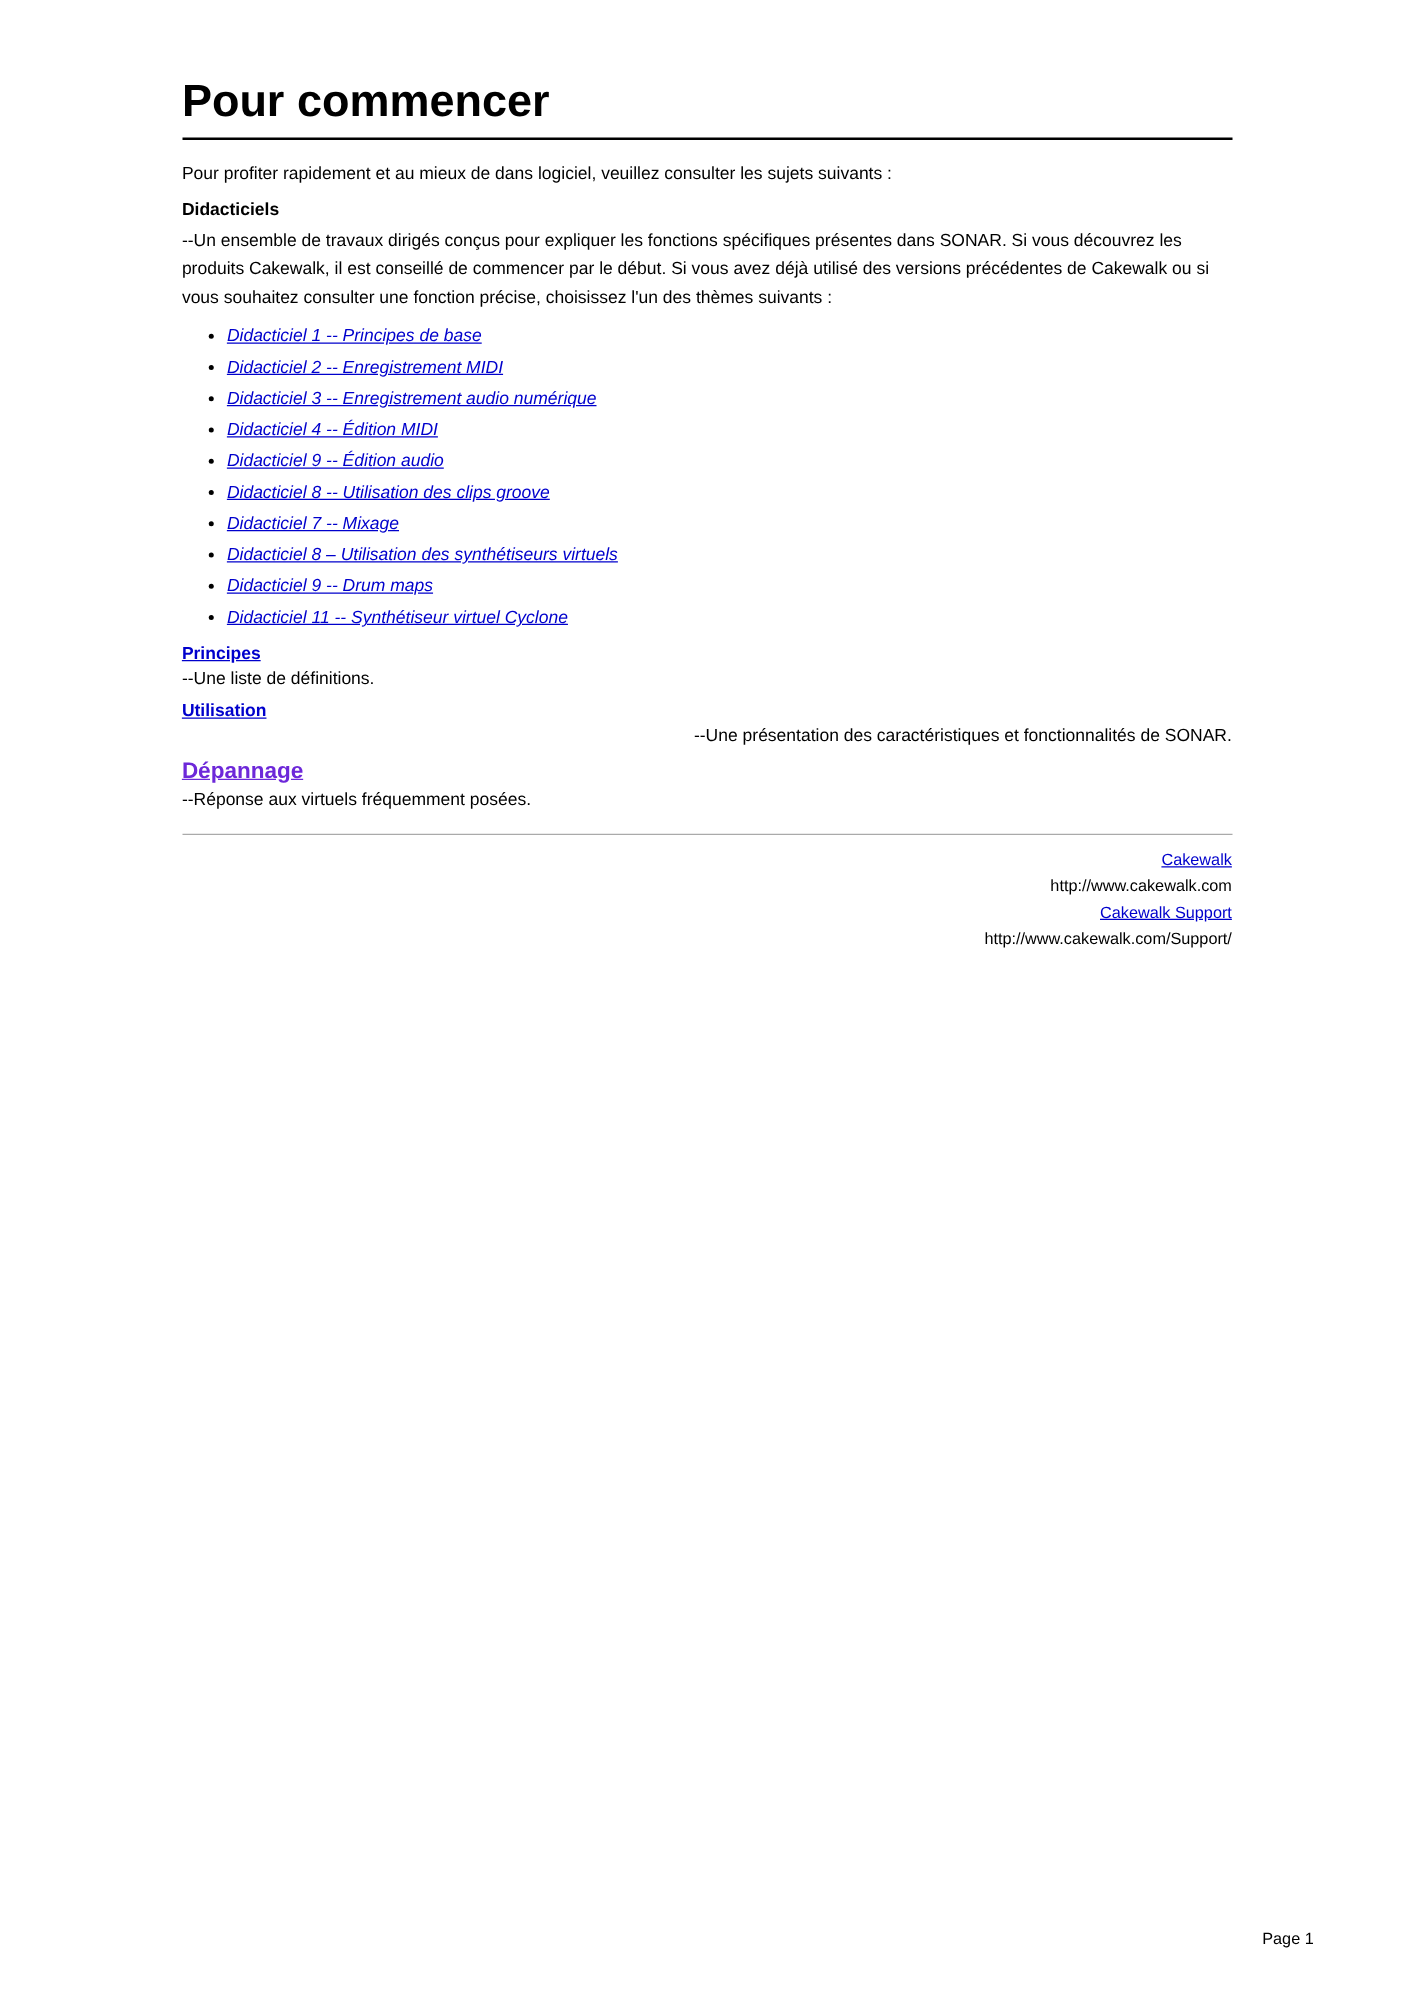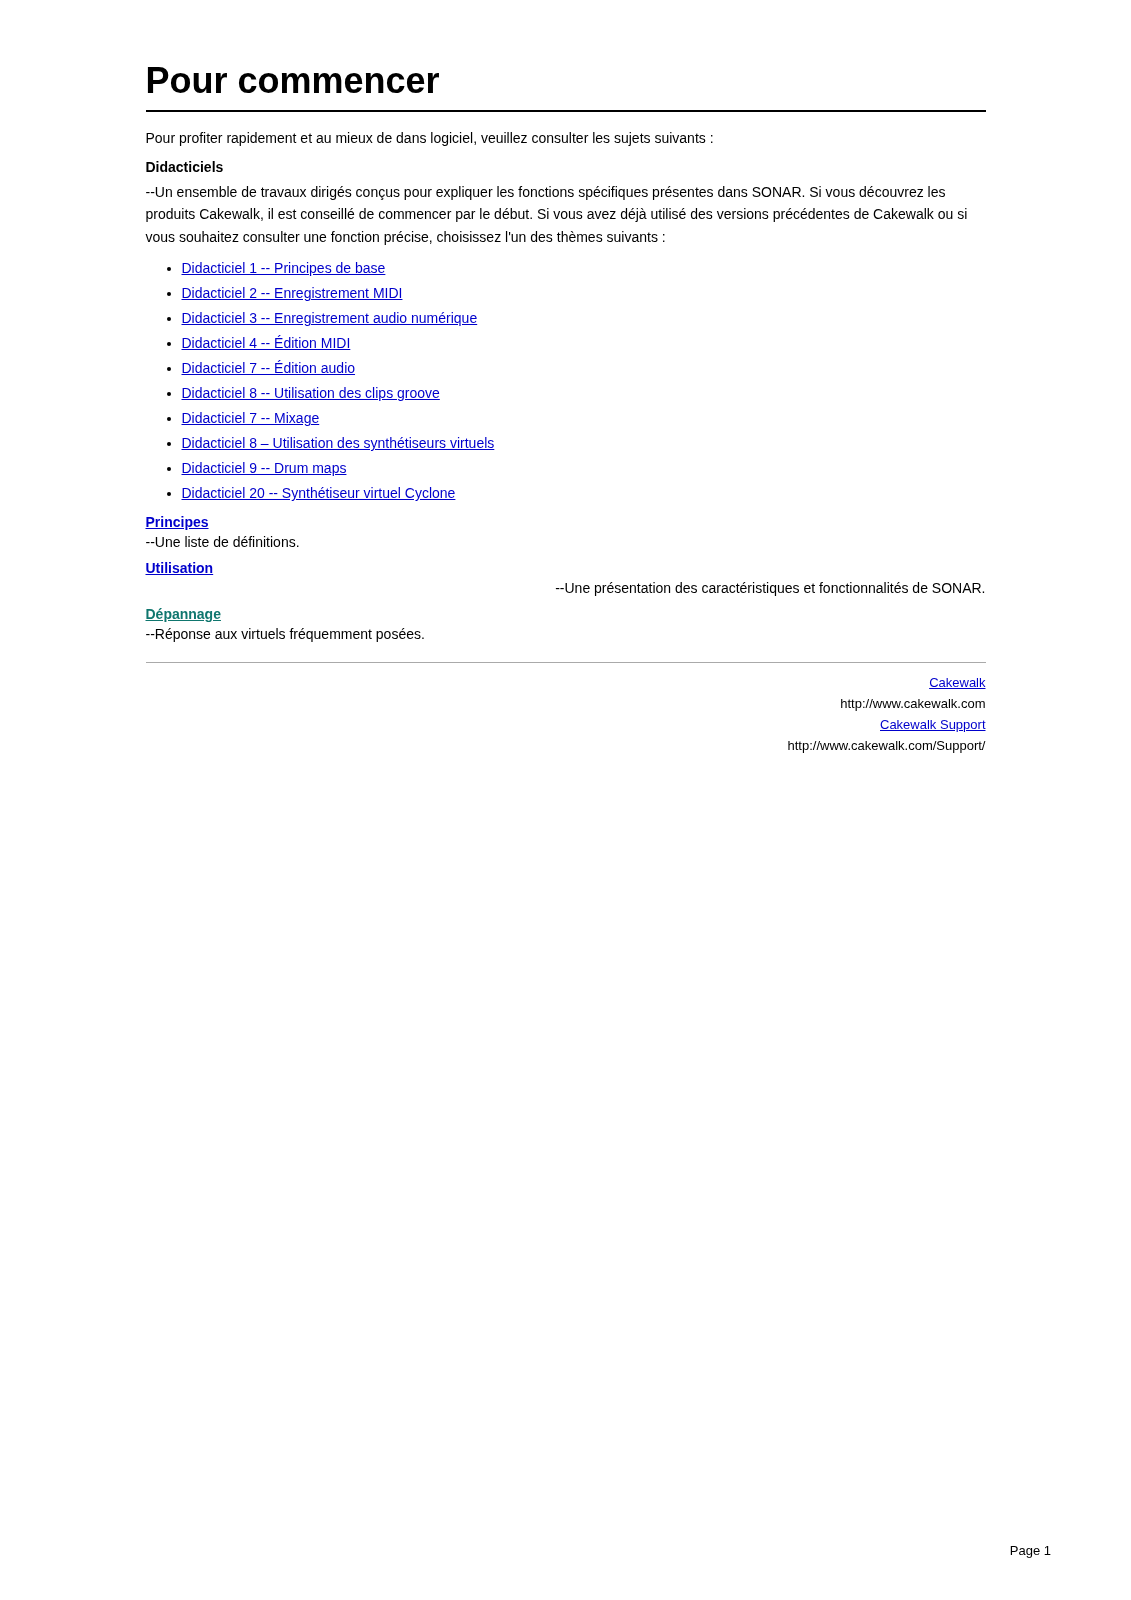--- a/index.html
+++ b/index.html
@@ -58,20 +58,21 @@
     ul.tutorial-list {
       list-style: disc;
       padding-left: 36px;
       margin-bottom: 10px;
     }
 
     ul.tutorial-list li {
       margin-bottom: 4px;
       font-size: 14px;
       line-height: 1.5;
+      font-style: italic;
     }
 
     ul.tutorial-list li a {
       color: #0000cc;
       text-decoration: underline;
     }
 
     .glossaire-section {
       margin-bottom: 8px;
     }
@@ -107,24 +108,24 @@
       margin-top: 4px;
       margin-bottom: 10px;
       text-align: right;
     }
 
     .depannage-section {
       margin-bottom: 8px;
     }
 
     .depannage-heading {
-      color: #0f766e;
-      text-decoration: underline;
-      font-weight: bold;
-      font-size: 14px;
+      color: #6d28d9;
+      text-decoration: underline;
+      font-weight: bold;
+      font-size: 18px;
       cursor: pointer;
     }
 
     .depannage-desc {
       font-size: 14px;
       margin-top: 4px;
       margin-bottom: 10px;
     }
 
     .footer-divider {
@@ -171,26 +172,26 @@
   <p class="intro-text">Pour profiter rapidement et au mieux de dans logiciel, veuillez consulter les sujets suivants :</p>
 
   <div class="section-heading">Didacticiels</div>
   <p class="body-text">--Un ensemble de travaux dirigés conçus pour expliquer les fonctions spécifiques présentes dans SONAR. Si vous découvrez les produits Cakewalk, il est conseillé de commencer par le début. Si vous avez déjà utilisé des versions précédentes de Cakewalk ou si vous souhaitez consulter une fonction précise, choisissez l'un des thèmes suivants :</p>
 
   <ul class="tutorial-list">
     <li><a>Didacticiel 1 -- Principes de base</a></li>
     <li><a>Didacticiel 2 -- Enregistrement MIDI</a></li>
     <li><a>Didacticiel 3 -- Enregistrement audio numérique</a></li>
     <li><a>Didacticiel 4 -- Édition MIDI</a></li>
-    <li><a>Didacticiel 7 -- Édition audio</a></li>
+    <li><a>Didacticiel 9 -- Édition audio</a></li>
     <li><a>Didacticiel 8 -- Utilisation des clips groove</a></li>
     <li><a>Didacticiel 7 -- Mixage</a></li>
     <li><a>Didacticiel 8 – Utilisation des synthétiseurs virtuels</a></li>
     <li><a>Didacticiel 9 -- Drum maps</a></li>
-    <li><a>Didacticiel 20 -- Synthétiseur virtuel Cyclone</a></li>
+    <li><a>Didacticiel 11 -- Synthétiseur virtuel Cyclone</a></li>
   </ul>
 
   <div class="glossaire-section">
     <span class="glossaire-heading">Principes</span>
     <p class="glossaire-desc">--Une liste de définitions.</p>
   </div>
 
   <div class="intro-section">
     <span class="intro-heading">Utilisation</span>
     <p class="intro-desc">--Une présentation des caractéristiques et fonctionnalités de SONAR.</p>

